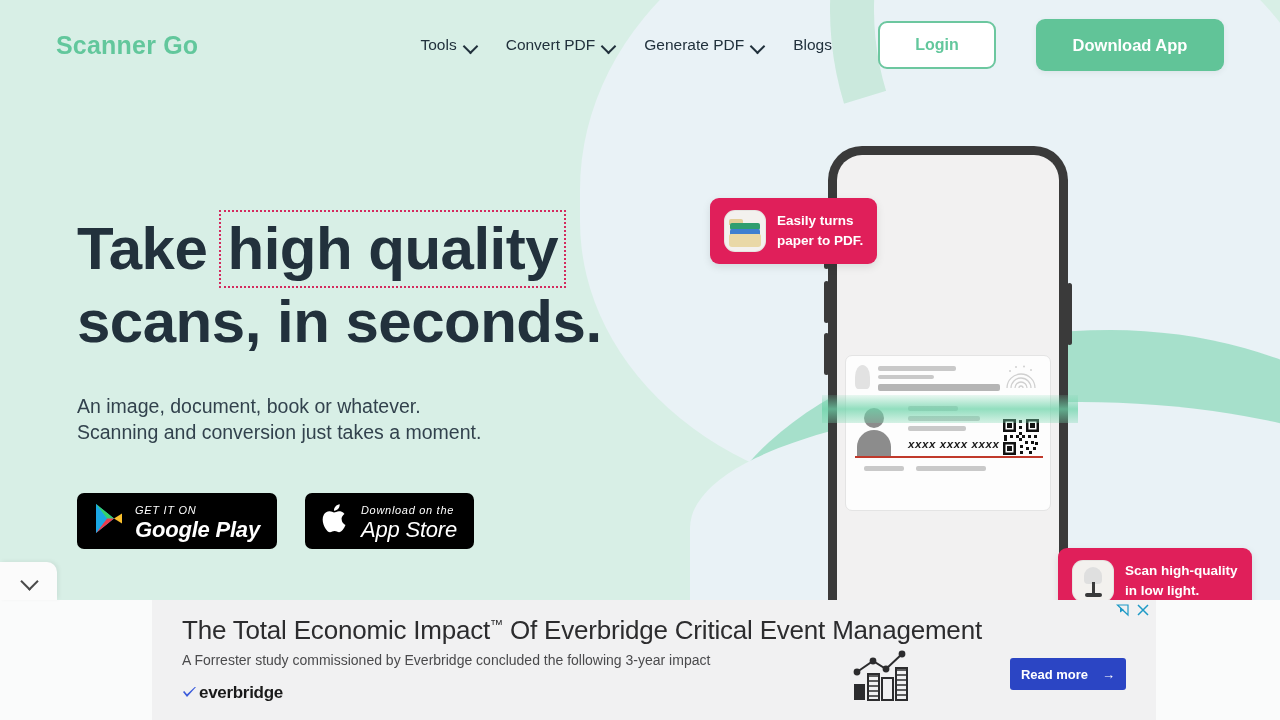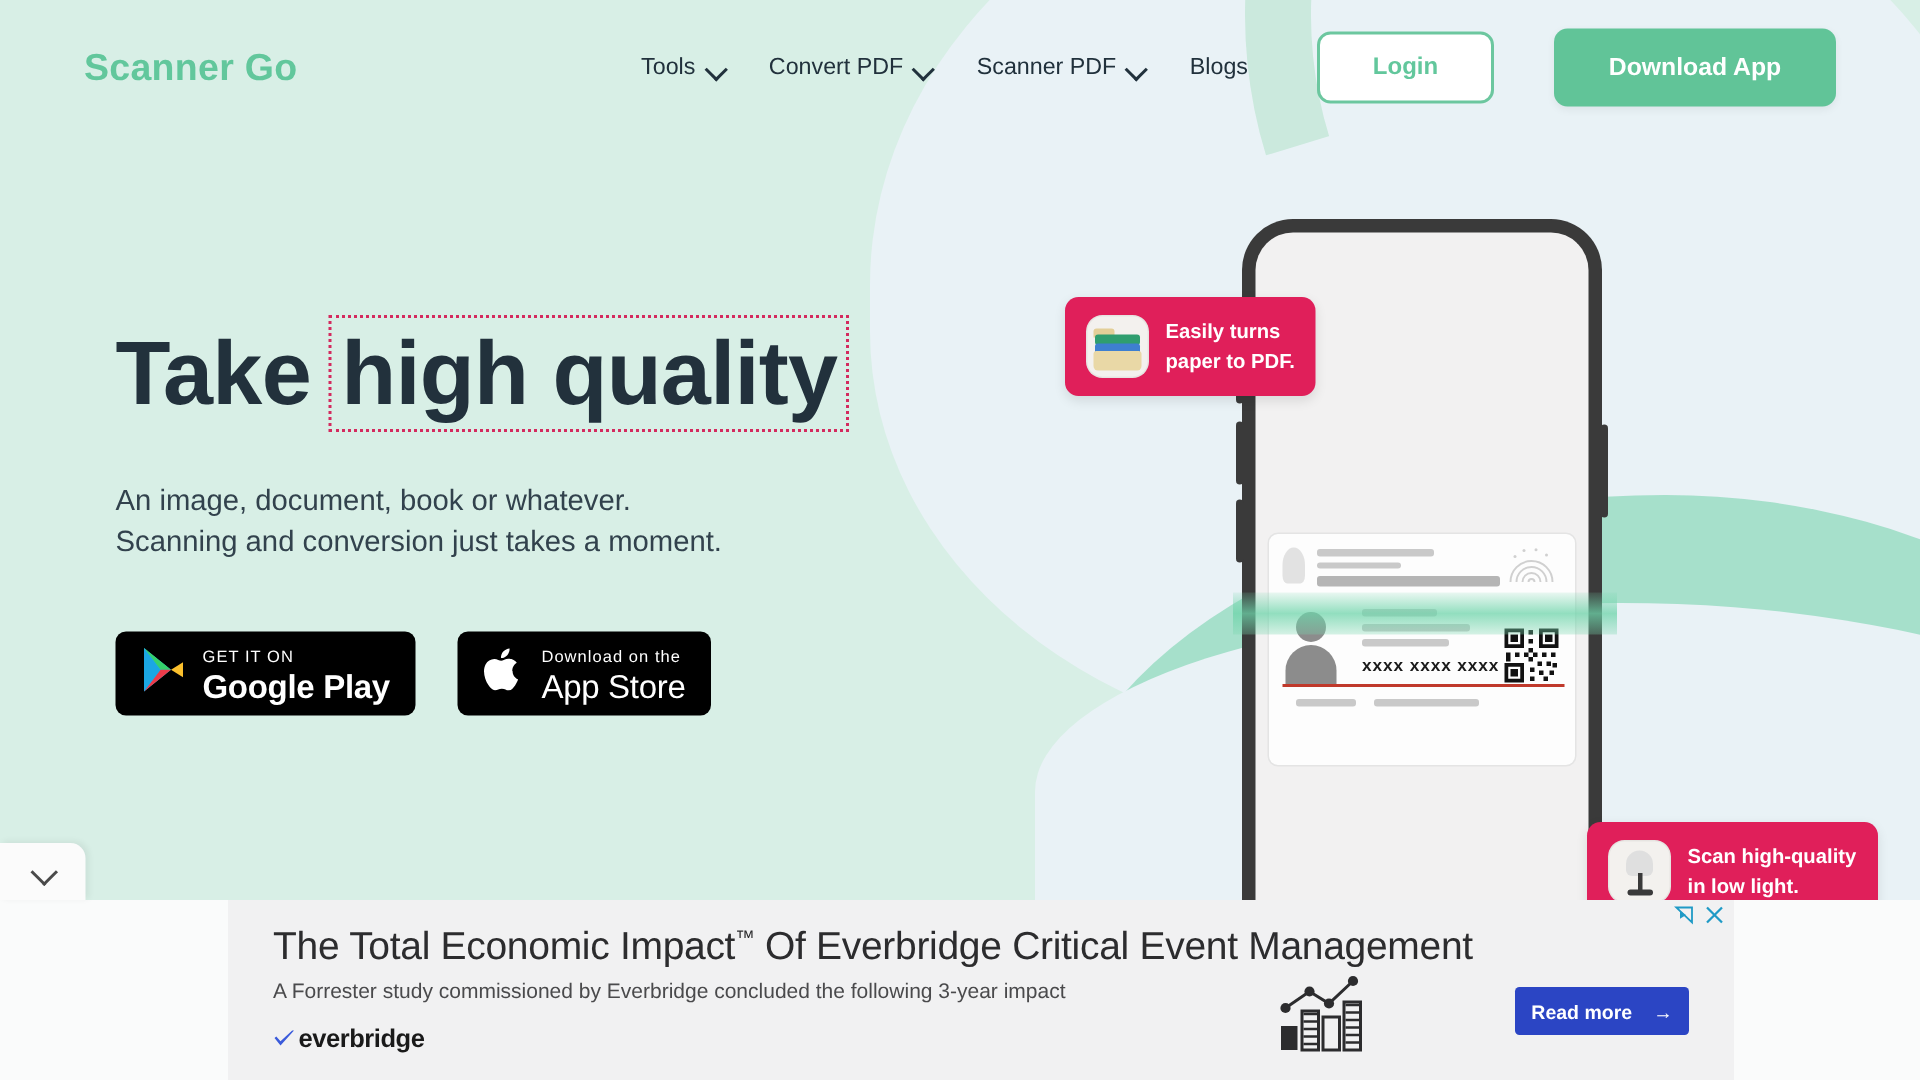--- a/index.html
+++ b/index.html
@@ -121,21 +121,21 @@
     margin: 0 -2px;
   }
   .subcopy {
     margin-top: 35px;
     font-size: 19.5px; line-height: 1.36; color: #32424d;
   }
   .badges { margin-top: 47px; display: flex; gap: 28px; }
   .badge {
     height: 56px; background: #000; border-radius: 7px;
     display: flex; align-items: center; gap: 11px;
-    padding: 0 17px; cursor: pointer;
+    padding: 0 17px; cursor: pointer; font-style: italic;
   }
   .badge-text { color: #fff; line-height: 1.05; }
   .badge-top { font-size: 11px; letter-spacing: .7px; }
   .badge-bot { font-size: 22px; font-weight: bold; letter-spacing: -.2px; }
   .badge-bot.thin { font-weight: 500; }
 
   
   .phone {
     position: absolute; left: 828px; top: 146px;
     width: 240px; height: 454px;
@@ -154,20 +154,21 @@
   .pb-4 { right: -13px; top: 128px; width: 5px; height: 62px; }
 
   
   .idcard {
     position: absolute; left: 8px; top: 200px;
     width: 206px; height: 156px;
     background: #fdfdfd;
     border: 1px solid #e4e4e4;
     border-radius: 7px;
     overflow: hidden;
+    font-style: italic;
   }
   .id-emblem {
     position: absolute; left: 9px; top: 9px;
     width: 15px; height: 24px;
     background: #d8d8d8;
     border-radius: 50% 50% 22% 22%;
     opacity: .75;
   }
   .id-line { position: absolute; background: #c9c9c9; border-radius: 2px; }
   .id-fp {
@@ -319,34 +320,35 @@
     <div class="nav-links">
       <div class="nav-item">
         <span>Tools</span>
         <span class="chev"></span>
       </div>
       <div class="nav-item">
         <span>Convert PDF</span>
         <span class="chev"></span>
       </div>
       <div class="nav-item">
-        <span>Scanner PDF</span>
+        <span>Generate PDF</span>
         <span class="chev"></span>
       </div>
       <div class="nav-item">
         <span>Blogs</span>
       </div>
       <div class="btn-login">Login</div>
       <div class="btn-download">Download App</div>
     </div>
   </div>
 
   <div class="hero-copy">
     <div class="headline">
       <span>Take </span><span class="hl-box">high quality</span><br>
+      <span>scans, in seconds.</span>
     </div>
     <div class="subcopy">
       <div>An image, document, book or whatever.</div>
       <div>Scanning and conversion just takes a moment.</div>
     </div>
 
     <div class="badges">
       <div class="badge">
         <span>
           <svg width="30" height="33" viewBox="0 0 30 33">

